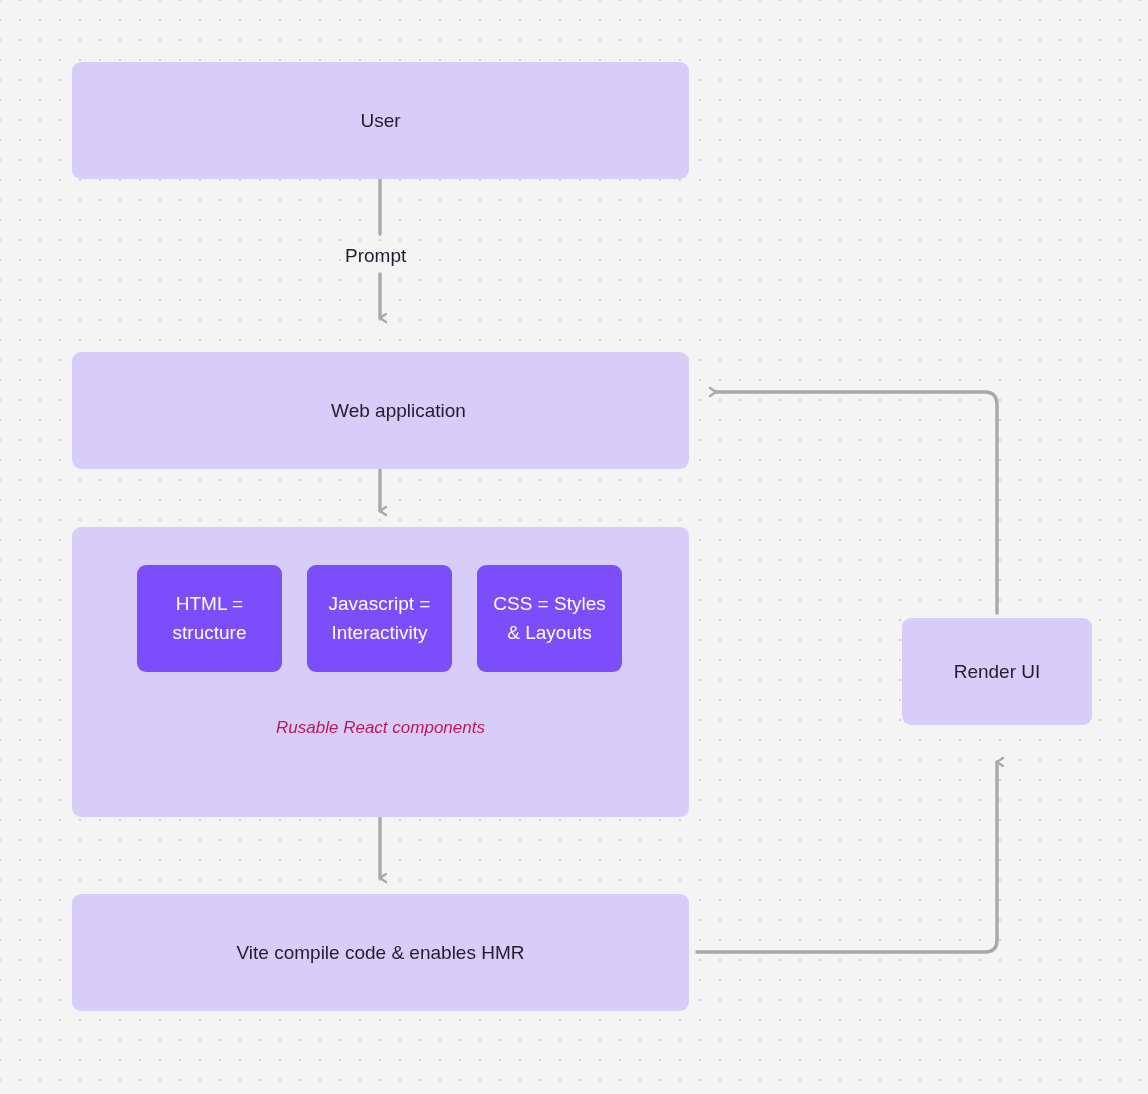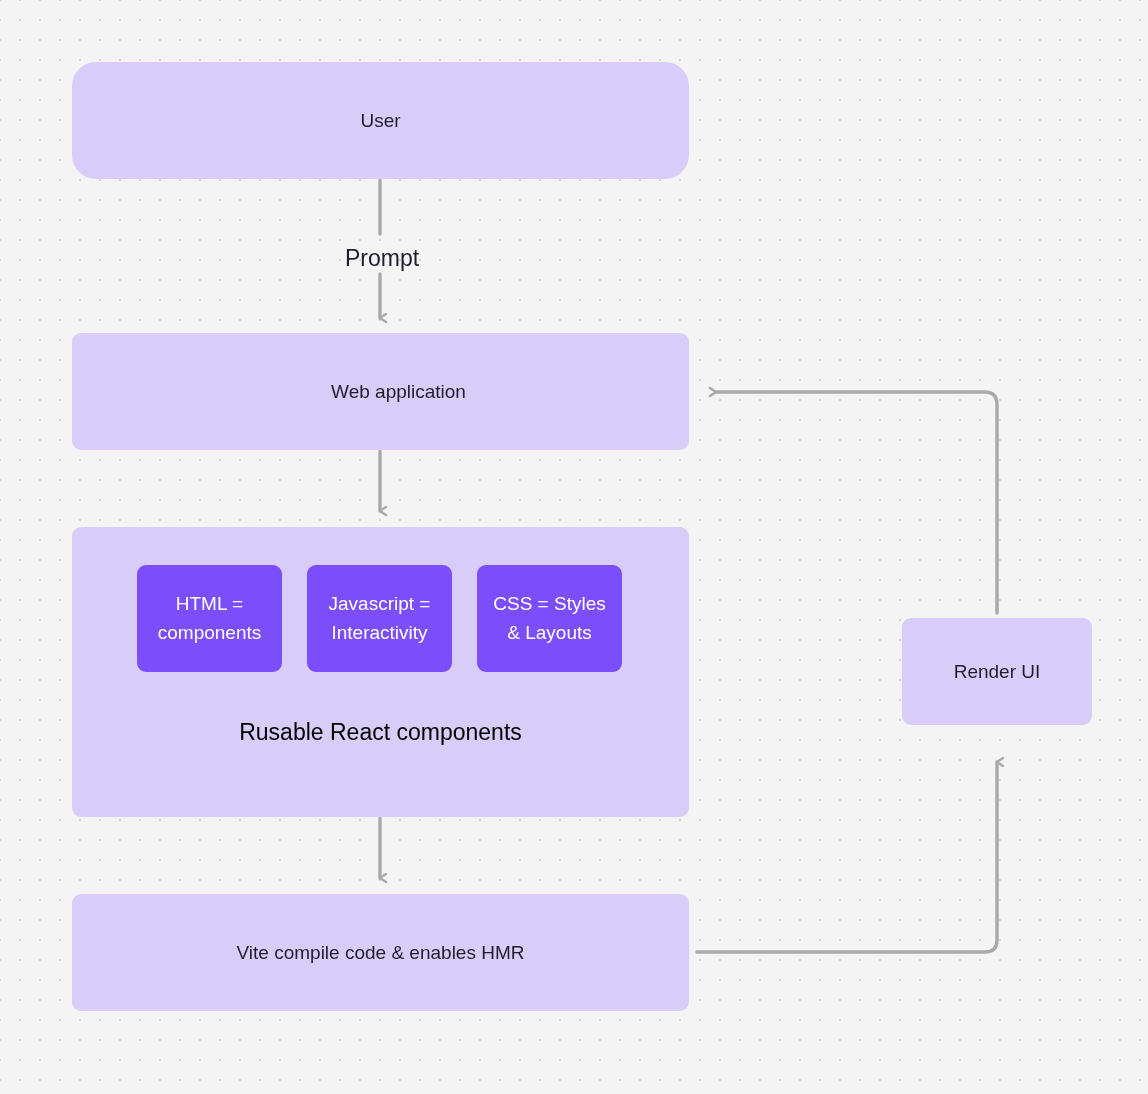--- a/index.html
+++ b/index.html
@@ -33,22 +33,22 @@
     border-radius: 9px;
     display: flex;
     align-items: center;
     justify-content: center;
     color: #1e1e2e;
     font-size: 19px;
     line-height: 1.35;
     text-align: center;
   }
 
-  .node-user        { left: 72px;  top: 62px;  width: 617px; height: 117px; border-radius: 24px; }
-  .node-webapp      { left: 72px;  top: 333px; width: 617px; height: 117px; padding-left: 36px; }
+  .node-user        { left: 72px;  top: 62px;  width: 617px; height: 117px; }
+  .node-webapp      { left: 72px;  top: 352px; width: 617px; height: 117px; padding-left: 36px; }
   .node-components  { left: 72px;  top: 527px; width: 617px; height: 290px; display: block; }
   .node-vite        { left: 72px;  top: 894px; width: 617px; height: 117px; justify-content: center; }
   .node-render      { left: 902px; top: 618px; width: 190px; height: 107px; text-align: right; }
 
   
   .chip-row {
     position: absolute;
     left: 65px;
     top: 38px;
     display: flex;
@@ -68,36 +68,37 @@
     text-align: center;
     padding: 0 6px;
   }
 
   .components-caption {
     position: absolute;
     left: 0;
     right: 0;
     top: 190px;
     text-align: center;
-    font-size: 23px;
-    color: #000000;
+    font-size: 17px;
+    color: #be185d;
+    font-style: italic;
   }
 
   
   .edge-layer {
     position: absolute;
     inset: 0;
     width: 1148px;
     height: 1094px;
     pointer-events: none;
   }
 
   .edge-label {
     position: absolute;
-    font-size: 23px;
+    font-size: 19px;
     color: #1e1e2e;
     background: transparent;
     white-space: nowrap;
   }
   .edge-label-prompt { left: 345px; top: 245px; }
 </style>
 </head>
 <body>
 
 <div id="canvas">
@@ -147,21 +148,21 @@
     <span>Web application</span>
   </div>
 
   <div class="node node-components">
 
     <div class="chip-row">
 
       <div class="chip">
         <span>
           <span>HTML =</span><br>
-          <span>components</span>
+          <span>structure</span>
         </span>
       </div>
 
       <div class="chip">
         <span>
           <span>Javascript =</span><br>
           <span>Interactivity</span>
         </span>
       </div>
 

